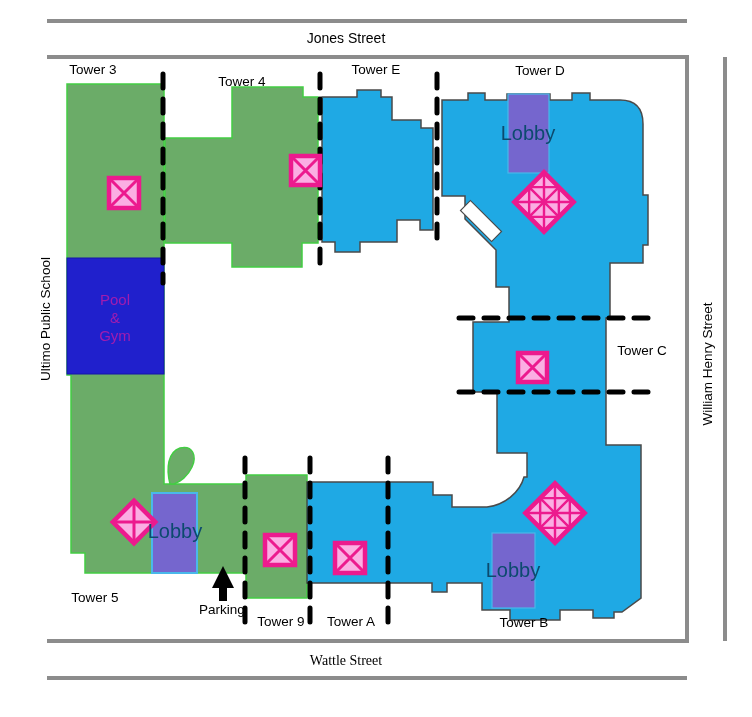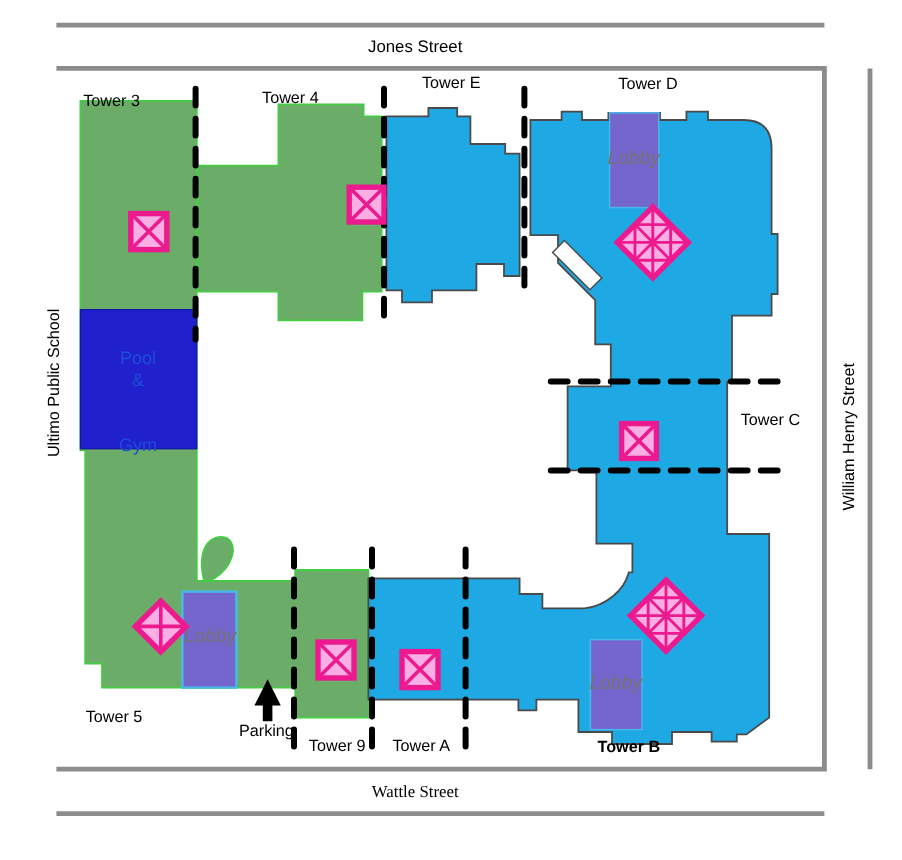--- a/index.html
+++ b/index.html
@@ -8,22 +8,22 @@
     font-family:"Liberation Sans", sans-serif;overflow:hidden;
   }
   #mapsvg{position:absolute;left:0;top:0;}
   .lbl{
     position:absolute;transform:translate(-50%,-50%);
     font-size:13.5px;color:var(--c-text,#000);white-space:nowrap;
     pointer-events:none;
   }
   .lbl.street{font-size:14px;}
   .lbl.rot{transform:translate(-50%,-50%) rotate(-90deg);}
-  .lbl.white{color:#737373;font-size:16px;font-style:italic;}
-  .lbl.poolline{color:#1d4ed8;font-size:15px;font-weight:400;}
+  .lbl.white{color:#0c4a6e;font-size:20px;}
+  .lbl.poolline{color:#a21caf;font-size:15px;font-weight:400;}
 </style>
 </head>
 <body>
 
 <div id="stage">
 
   <svg id="mapsvg" width="752" height="717" viewBox="0 0 752 717">
 
     <line x1="47" y1="21" x2="687" y2="21" stroke="var(--c-street)" stroke-width="4"></line>
     <path d="M 47,57 H 687 V 641 H 47" fill="none" stroke="var(--c-street)" stroke-width="4"></path>
@@ -113,32 +113,32 @@
     </g>
 
     <path d="M 223,566 L 234,588 L 227,588 L 227,601 L 219,601 L 219,588 L 212,588 Z" fill="#000000"></path>
   </svg>
 
   <div class="lbl street" style="left:346px;top:38px;">Jones Street</div>
   <div class="lbl street" style="left:346px;top:661px;font-family:Liberation Serif, serif;">Wattle Street</div>
   <div class="lbl rot" style="left:45px;top:319px;">Ultimo Public School</div>
   <div class="lbl rot" style="left:707px;top:364px;">William Henry Street</div>
 
-  <div class="lbl" style="left:93px;top:69px;margin-top:15px;">Tower 3</div>
+  <div class="lbl" style="left:93px;top:69px;">Tower 3</div>
   <div class="lbl" style="left:242px;top:69px;margin-top:12px;">Tower 4</div>
   <div class="lbl" style="left:376px;top:69px;">Tower E</div>
   <div class="lbl" style="left:540px;top:70px;">Tower D</div>
   <div class="lbl" style="left:642px;top:350px;">Tower C</div>
   <div class="lbl" style="left:95px;top:597px;">Tower 5</div>
   <div class="lbl" style="left:281px;top:621px;">Tower 9</div>
   <div class="lbl" style="left:351px;top:621px;">Tower A</div>
-  <div class="lbl" style="left:524px;top:622px;font-weight:bold;">Tower B</div>
+  <div class="lbl" style="left:524px;top:622px;">Tower B</div>
 
   <div class="lbl" style="left:222px;top:609px;">Parking</div>
 
   <div class="lbl white" style="left:175px;top:531px;">Lobby</div>
   <div class="lbl white" style="left:528px;top:133px;">Lobby</div>
   <div class="lbl white" style="left:513px;top:570px;">Lobby</div>
 
   <div class="lbl poolline" style="left:115px;top:299px;">Pool</div>
   <div class="lbl poolline" style="left:115px;top:317px;">&amp;</div>
-  <div class="lbl poolline" style="left:115px;top:335px;margin-top:36px;">Gym</div>
+  <div class="lbl poolline" style="left:115px;top:335px;">Gym</div>
 </div>
 
 </body></html>

